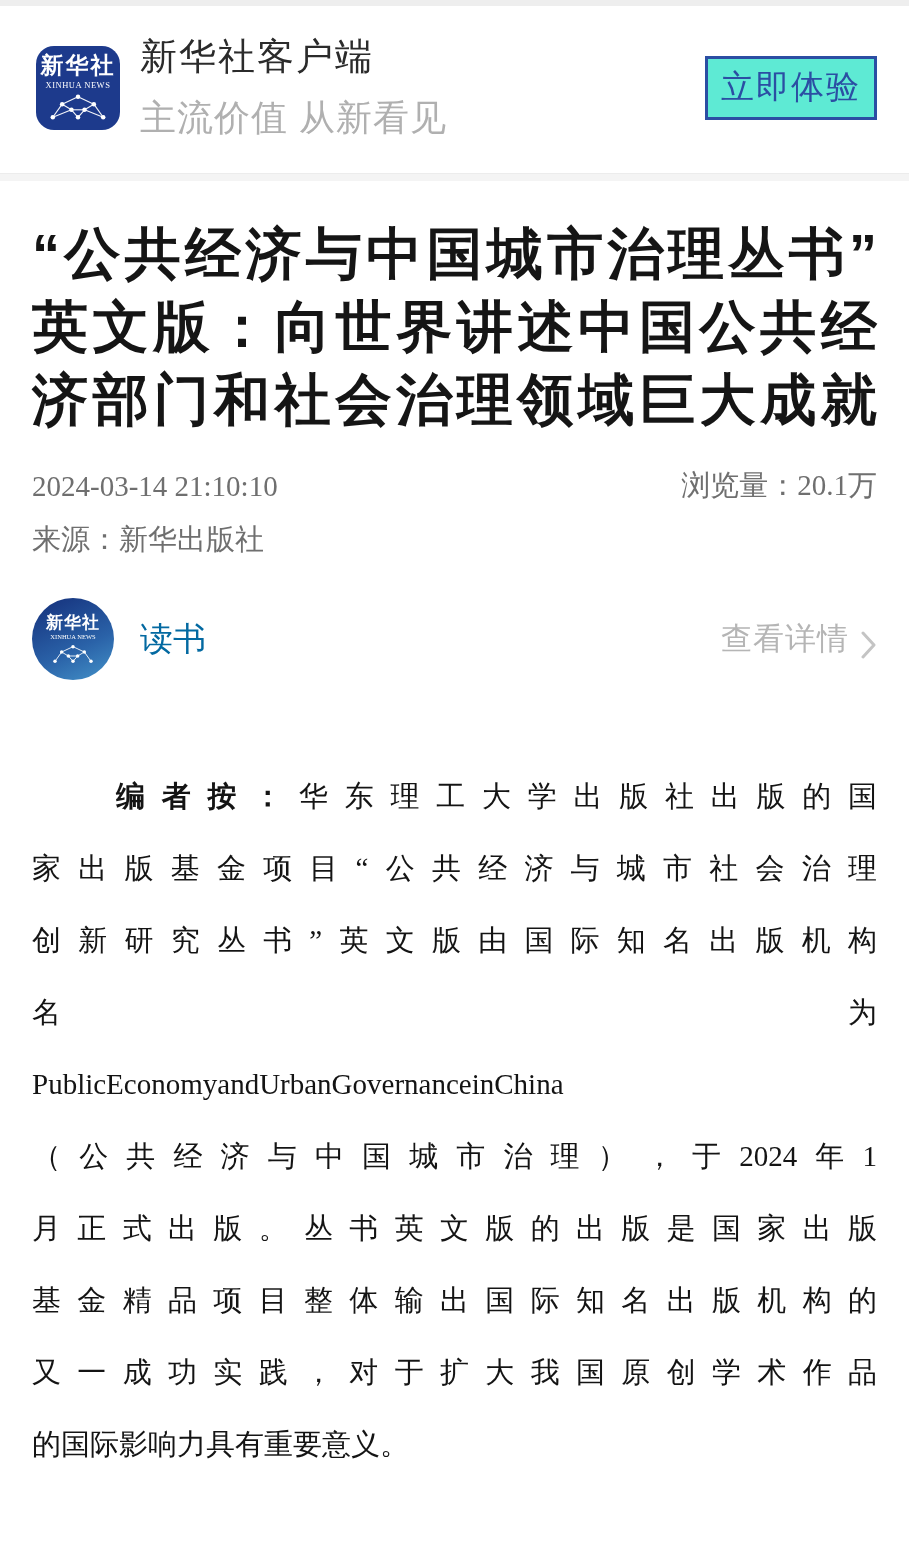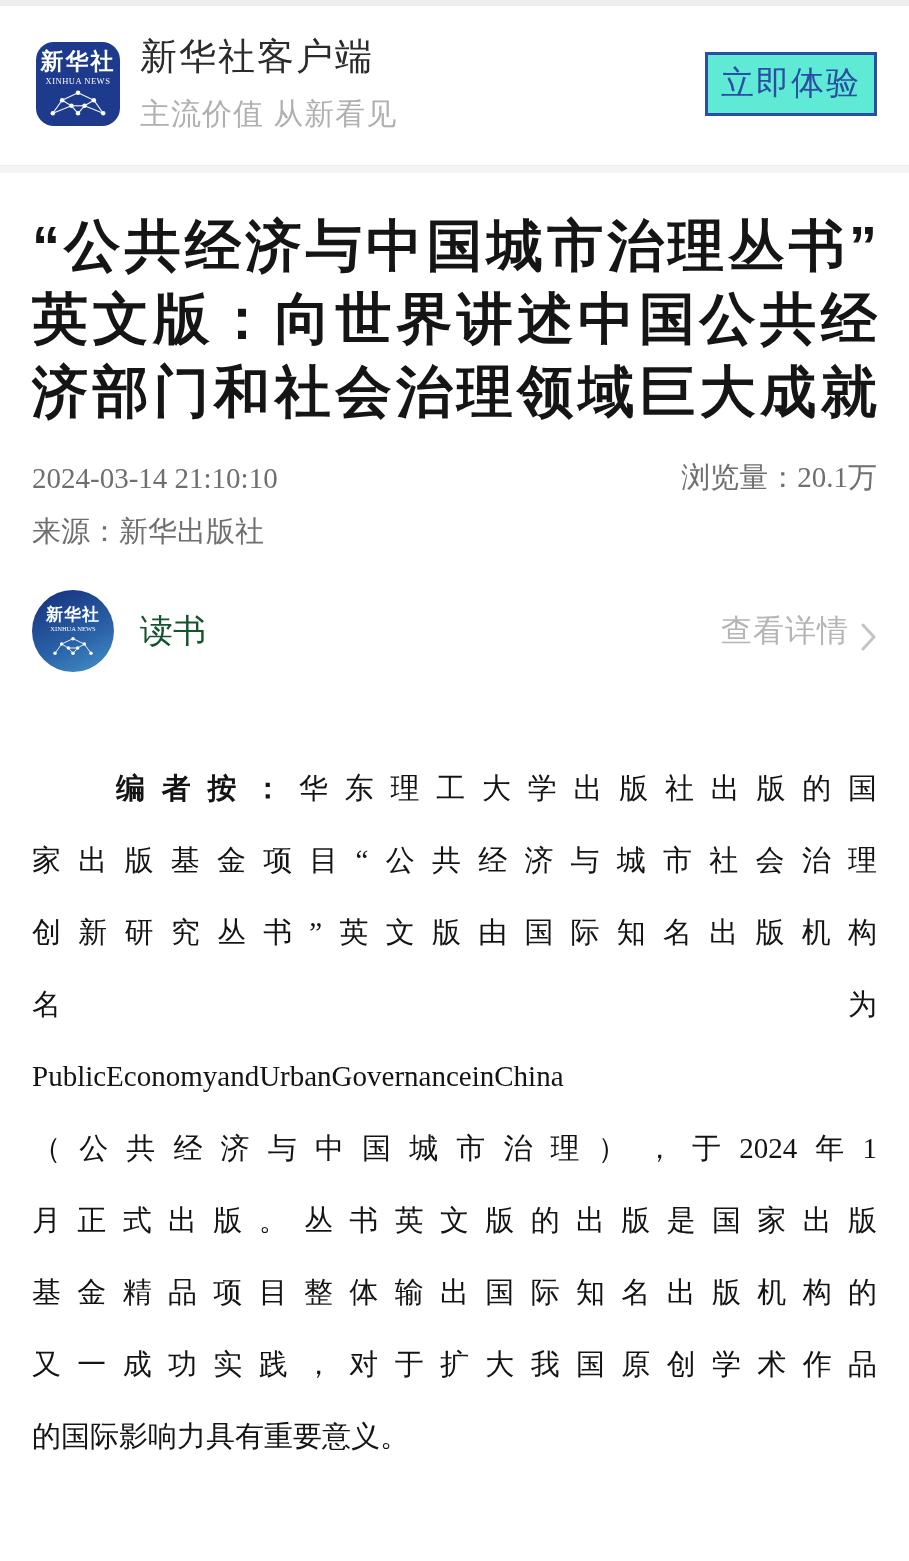--- a/index.html
+++ b/index.html
@@ -14,21 +14,21 @@
   .app-logo {
     width: 84px; height: 84px; border-radius: 18px; background: #1d3a8c;
     color: #ffffff; display: flex; flex-direction: column; align-items: center;
     justify-content: center; flex-shrink: 0;
   }
   .app-logo .logo-cn { font-size: 23px; font-weight: 700; letter-spacing: 2px; line-height: 1; }
   .app-logo .logo-en { font-size: 8.5px; font-family: "Liberation Serif", "DejaVu Serif", serif; letter-spacing: 0.5px; line-height: 1; margin-top: 4px; white-space: nowrap; }
   .net-svg { display: block; margin-top: 4px; }
   .header-text { margin-left: 20px; flex: 1; min-width: 0; }
   .app-title { font-size: 37px; color: #2b2b2b; letter-spacing: 2px; }
-  .app-subtitle { font-size: 30px; color: #b0b0b0; margin-top: 12px; letter-spacing: 1px; }
+  .app-subtitle { font-size: 36px; color: #b0b0b0; margin-top: 12px; letter-spacing: 1px; }
   .cta-button {
     width: 172px; height: 64px; background: #5eead4; border: 3px solid #2b4ea3;
     border-radius: 0; color: #2b4ea3; font-size: 33px; letter-spacing: 2px;
     display: flex; align-items: center; justify-content: center; flex-shrink: 0;
     font-family: "Liberation Sans", "DejaVu Sans", sans-serif; cursor: pointer; padding: 0;
   }
 
   .separator { height: 8px; background: #f4f4f4; border-top: 1px solid #ececec; }
 
   
@@ -42,21 +42,21 @@
   
   .channel-row { display: flex; align-items: center; margin: 38px 32px 0; }
   .avatar {
     width: 82px; height: 82px; border-radius: 50%;
     background: linear-gradient(155deg, #16337e 5%, #2a62a8 60%, #4493c9 100%);
     color: #ffffff; display: flex; flex-direction: column; align-items: center;
     justify-content: center; flex-shrink: 0; cursor: pointer;
   }
   .avatar .logo-cn { font-size: 17px; font-weight: 700; letter-spacing: 1px; line-height: 1; }
   .avatar .logo-en { font-size: 6.5px; font-family: "Liberation Serif", "DejaVu Serif", serif; line-height: 1; margin-top: 3px; white-space: nowrap; }
-  .channel-name { margin-left: 26px; font-size: 33px; color: #14532d; flex: 1; }
+  .channel-name { margin-left: 26px; font-size: 33px; color: #0369a1; flex: 1; }
   .detail-link { display: flex; align-items: flex-end; color: #b5b5b5; font-size: 31px; letter-spacing: 1px; cursor: pointer; }
   .detail-link svg { margin-left: 12px; display: block; }
 
   
   .article-body {
     margin: 80px 32px 0; font-size: 29px; color: #141414; line-height: 72px;
     font-family: "Liberation Serif", "DejaVu Serif", serif;
   }
   .body-line { margin: 0; text-align: justify; text-align-last: justify; }
   .body-line.no-just { text-align-last: left; }

